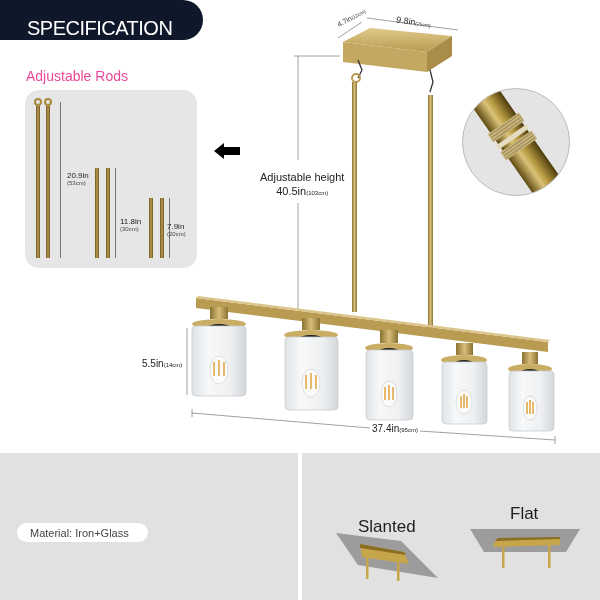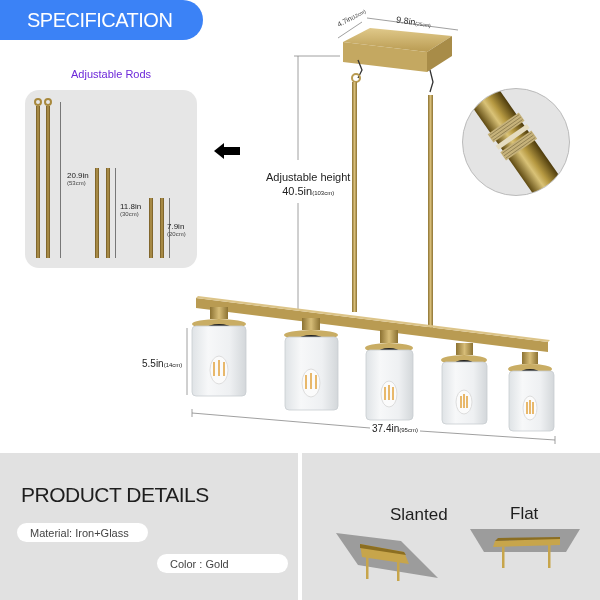--- a/index.html
+++ b/index.html
@@ -1,44 +1,44 @@
 <!DOCTYPE html>
 <html><head>
 <meta charset="utf-8">
 <style>
   * { box-sizing: border-box; margin: 0; padding: 0; }
   html, body { width: 600px; height: 600px; overflow: hidden; background: #ffffff; }
   body { font-family: "Liberation Sans", sans-serif; color: #222; position: relative; }
 
   .spec-banner {
     position: absolute; left: 0; top: 0; width: 203px; height: 40px;
-    background: #3b82f6; border-radius: 0 22px 22px 0;
+    background: #0f172a; border-radius: 0 22px 22px 0;
     color: #ffffff; font-size: 20px; letter-spacing: -0.5px;
-    display: flex; align-items: center; padding-left: 27px;
-  }
-
-  .rods-title { position: absolute; left: 26px; top: 68px; font-size: 11px; color: #6d28d9; margin-left: 45px; }
+    display: flex; align-items: flex-end; padding-left: 27px;
+  }
+
+  .rods-title { position: absolute; left: 26px; top: 68px; font-size: 14px; color: #ec4899; }
   .rods-panel {
     position: absolute; left: 25px; top: 90px; width: 172px; height: 178px;
     background: #e6e6e6; border-radius: 14px;
   }
   .rod { position: absolute; width: 4px; background: linear-gradient(90deg,#6e5520,#b99b52,#6e5520); }
   .rod-ring { position: absolute; width: 8px; height: 8px; border: 2px solid #a8893d; border-radius: 50%; }
   .dim-v { position: absolute; width: 1px; background: #777; }
   .dim-label { position: absolute; font-size: 8px; color: #222; line-height: 1.15; }
   .dim-label small { display: block; font-size: 6px; color: #444; }
 
   .arrow-left { position: absolute; left: 214px; top: 143px; width: 26px; height: 16px; }
 
   .rod-closeup {
     position: absolute; left: 462px; top: 88px; width: 108px; height: 108px;
     border-radius: 50%; background: #e4e4e4; border: 1px solid #bbb; overflow: hidden;
   }
 
-  .height-label { position: absolute; left: 266px; top: 171px; font-size: 11px; text-align: center; line-height: 1.25; color: #222; }
+  .height-label { position: absolute; left: 260px; top: 171px; font-size: 11px; text-align: center; line-height: 1.25; color: #222; }
   .height-label .sub { font-size: 6px; }
 
   .canopy-dim { position: absolute; font-size: 7px; color: #333; }
 
   .lamp-svg { position: absolute; left: 0; top: 0; }
 
   .label-55 { position: absolute; left: 142px; top: 358px; font-size: 10px; }
   .label-55 .sub, .label-374 .sub { font-size: 6px; }
   .label-374 { position: absolute; left: 372px; top: 423px; font-size: 10px; }
 
@@ -71,21 +71,21 @@
   <div class="rod" style="left:11px;top:16px;height:152px;"></div>
   <div class="rod" style="left:21px;top:16px;height:152px;"></div>
   <div class="dim-v" style="left:35px;top:12px;height:156px;"></div>
   <div class="dim-label" style="left:42px;top:81px;">
     <span>20.9in</span><small>(53cm)</small>
   </div>
 
   <div class="rod" style="left:70px;top:78px;height:90px;"></div>
   <div class="rod" style="left:81px;top:78px;height:90px;"></div>
   <div class="dim-v" style="left:90px;top:78px;height:90px;"></div>
-  <div class="dim-label" style="left:95px;top:112px;">
+  <div class="dim-label" style="left:95px;top:127px;">
     <span>11.8in</span><small>(30cm)</small>
   </div>
 
   <div class="rod" style="left:124px;top:108px;height:60px;"></div>
   <div class="rod" style="left:135px;top:108px;height:60px;"></div>
   <div class="dim-v" style="left:144px;top:108px;height:60px;"></div>
   <div class="dim-label" style="left:142px;top:132px;">
     <span>7.9in</span><small>(20cm)</small>
   </div>
 </div>
@@ -216,31 +216,27 @@
 
 <div class="label-55">
   <span>5.5in</span><span class="sub">(14cm)</span>
 </div>
 
 <div class="label-374">
   <span>37.4in</span><span class="sub">(95cm)</span>
 </div>
 
 <div class="details-panel">
-  <div class="details-title">PRODUCT DETAILS</div>
   <div class="pill" style="left:17px;top:70px;width:131px;">
     <span>Material: Iron+Glass</span>
   </div>
-  <div class="pill" style="left:157px;top:101px;width:131px;">
-    <span>Color : Gold</span>
-  </div>
 </div>
 
 <div class="mount-panel">
-  <div class="mount-label" style="left:56px;top:52px;margin-left:32px;">Slanted</div>
+  <div class="mount-label" style="left:56px;top:64px;">Slanted</div>
   <div class="mount-label" style="left:208px;top:51px;">Flat</div>
   <svg width="298" height="147" viewBox="0 0 298 147" style="position:absolute;left:0;top:0;">
     <g>
       <polygon points="34,80 99,88 136,125 56,112" fill="#9c9c9c"></polygon>
       <polygon points="58,91 102,99 107,111 60,104" fill="#c7a54b"></polygon>
       <polygon points="58,91 102,99 104,102 58,95" fill="#8b6e22"></polygon>
       <rect x="64" y="104" width="2.5" height="22" fill="#c7a54b"></rect>
       <rect x="95" y="108" width="2.5" height="20" fill="#c7a54b"></rect>
     </g>
     <g>

